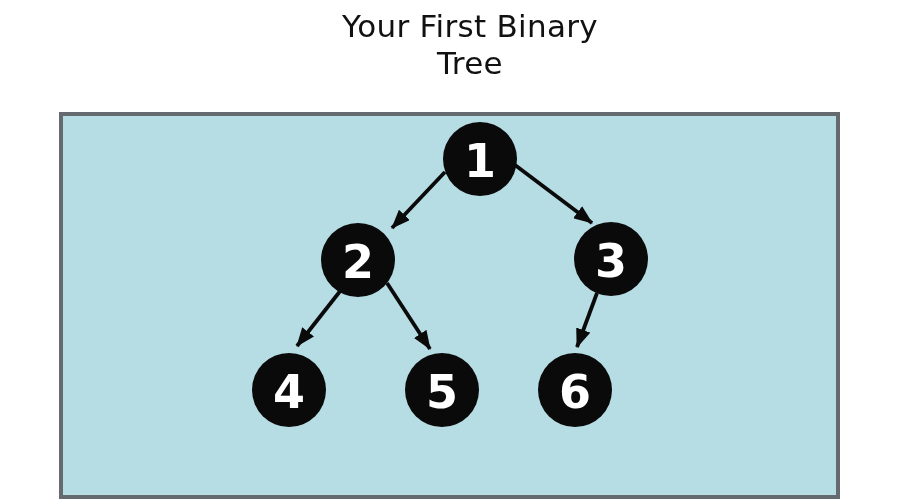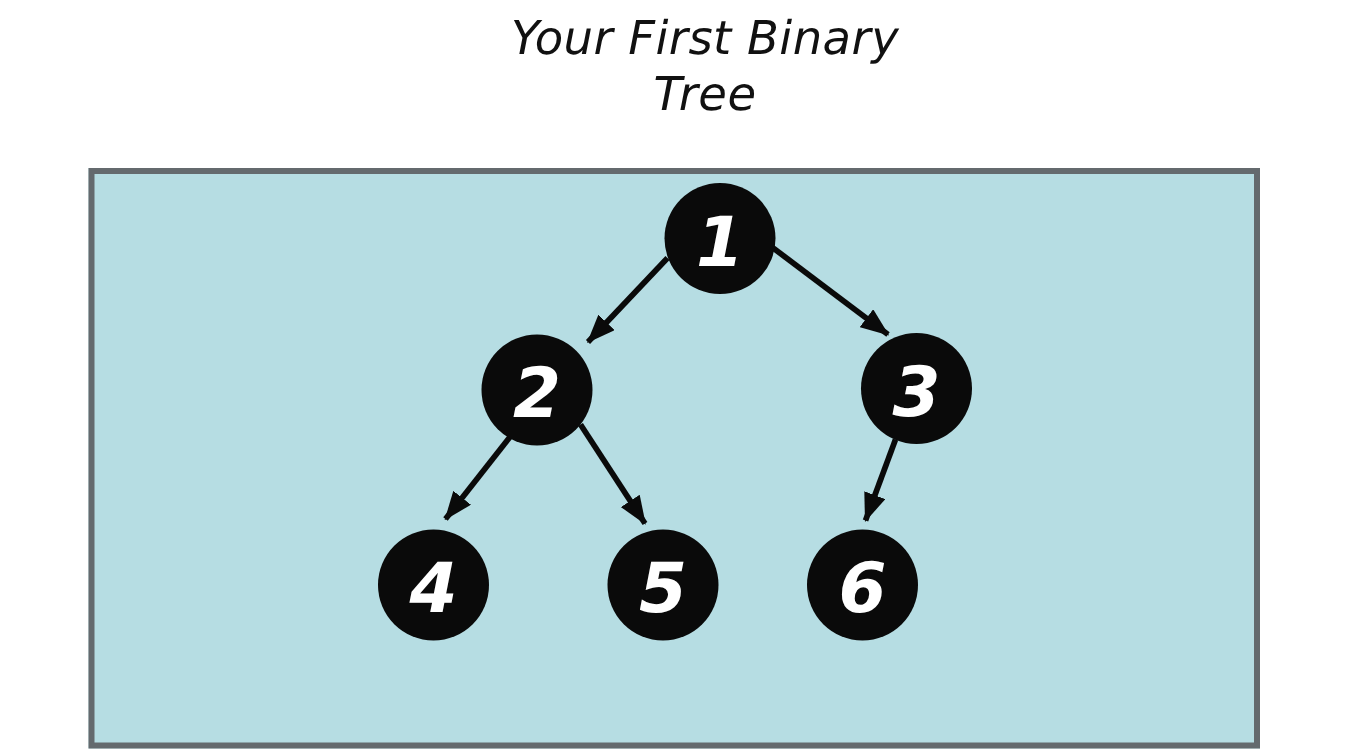--- a/index.html
+++ b/index.html
@@ -5,21 +5,20 @@
   html, body { margin: 0; padding: 0; }
   body {
     width: 900px; height: 500px;
     overflow: hidden;
     background: var(--page-bg, #ffffff);
   }
   .stage {
     position: relative;
     width: 900px; height: 500px;
     font-family: "DejaVu Sans", "Liberation Sans", sans-serif;
-    font-style: italic;
   }
   .title {
     position: absolute;
     top: 8px; left: 20px; width: 900px;
     text-align: center;
     font-size: 31px;
     line-height: 37px;
     font-weight: 500;
     letter-spacing: 0.3px;
     color: var(--title-text, #111111);

